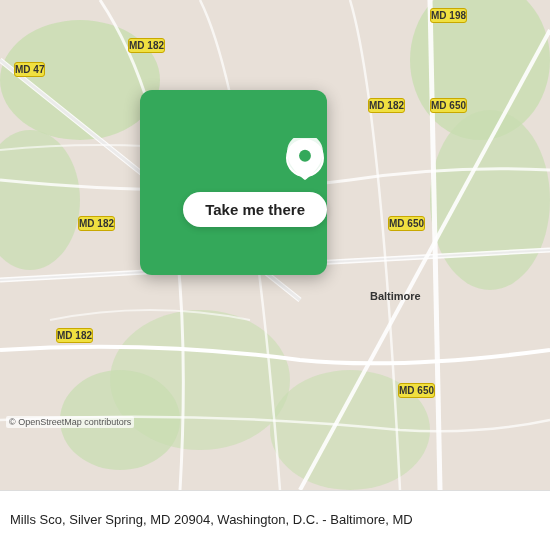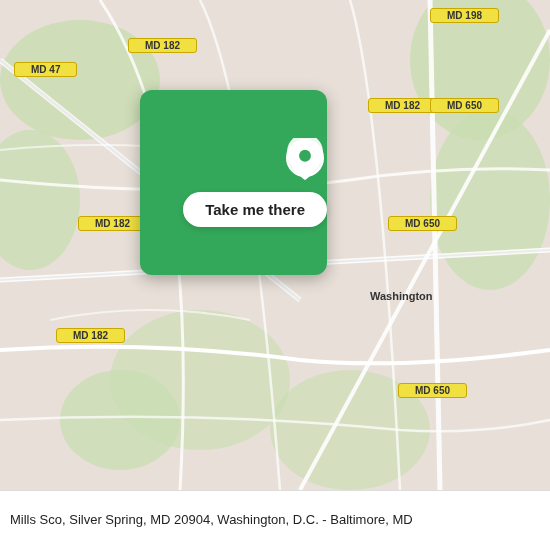--- a/index.html
+++ b/index.html
@@ -115,21 +115,21 @@
 
     
     .road-label {
       position: absolute;
       font-size: 10px;
       font-weight: bold;
       background: #f0e040;
       color: #333;
       border: 1px solid #c8a800;
       border-radius: 3px;
-      padding: 1px 16px;
+      padding: 1px 0;
     }
 
     .place-label {
       position: absolute;
       font-size: 11px;
       color: #333;
       font-weight: 600;
     }
   </style>
 </head>
@@ -174,21 +174,21 @@
   <div class="road-label" style="top:8px;left:430px;">MD 198</div>
   <div class="road-label" style="top:38px;left:128px;">MD 182</div>
   <div class="road-label" style="top:62px;left:14px;">MD 47</div>
   <div class="road-label" style="top:98px;left:368px;">MD 182</div>
   <div class="road-label" style="top:98px;left:430px;">MD 650</div>
   <div class="road-label" style="top:216px;left:78px;">MD 182</div>
   <div class="road-label" style="top:216px;left:388px;">MD 650</div>
   <div class="road-label" style="top:328px;left:56px;">MD 182</div>
   <div class="road-label" style="top:383px;left:398px;">MD 650</div>
 
-  <div class="place-label" style="top:290px;left:370px;">Washington</div>
+  <div class="place-label" style="top:290px;left:370px;">Baltimore</div>
 
   <div id="popup-overlay">
 
     <div class="pin-icon">
       <svg viewBox="0 0 44 50" xmlns="http://www.w3.org/2000/svg">
         <circle cx="22" cy="20" r="18" fill="white" opacity="0.9"></circle>
         <circle cx="22" cy="20" r="18" fill="none" stroke="white" stroke-width="2"></circle>
 
         <circle cx="22" cy="20" r="7" fill="#34a85a"></circle>
 
@@ -198,18 +198,19 @@
       
       <svg viewBox="0 0 44 52" xmlns="http://www.w3.org/2000/svg" style="position:absolute;top:0;left:0;width:100%;height:100%;">
         <path d="M22 2 C11 2 2 11 2 22 C2 35 22 50 22 50 C22 50 42 35 42 22 C42 11 33 2 22 2 Z" fill="white"></path>
         <circle cx="22" cy="21" r="7" fill="#34a85a"></circle>
       </svg>
     </div>
 
     <button id="take-me-btn">Take me there</button>
   </div>
 
+  <div id="osm-attr">© OpenStreetMap contributors</div>
 </div>
 
 <div id="bottom-bar">
   <div id="address-text">Mills Sco, Silver Spring, MD 20904, Washington, D.C. - Baltimore, MD</div>
 
 </div>
 
 </body></html>

